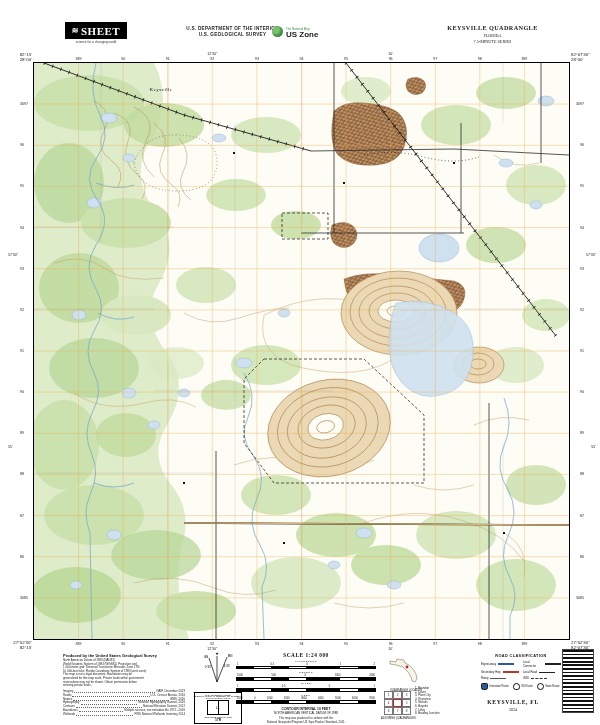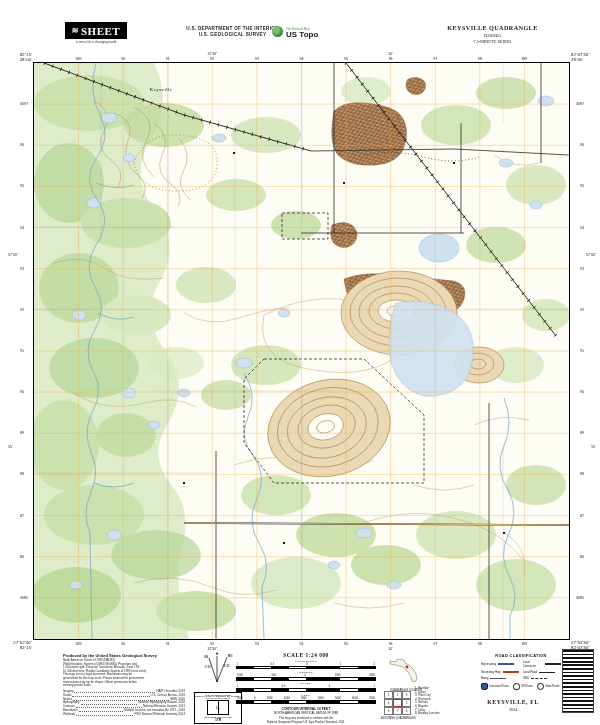--- a/index.html
+++ b/index.html
@@ -108,21 +108,21 @@
   </div>
   <div class="usgs-tag">science for a changing world</div>
   <div class="dept">
     <div>U.S. DEPARTMENT OF THE INTERIOR</div>
     <div>U.S. GEOLOGICAL SURVEY</div>
   </div>
   <div class="ustopo">
     <div class="ustopo-globe"></div>
     <div class="ustopo-txt">
       <span class="ustopo-tag">The National Map</span>
-      <span class="ustopo-name">US Topo</span>
+      <span class="ustopo-name">US Zone</span>
     </div>
   </div>
   <div class="quadtitle">
     <div class="t1">KEYSVILLE QUADRANGLE</div>
     <div class="t2">FLORIDA</div>
     <div class="t3">7.5-MINUTE SERIES</div>
   </div>
 
   <div class="map-wrap">
     <div class="corner tl">

